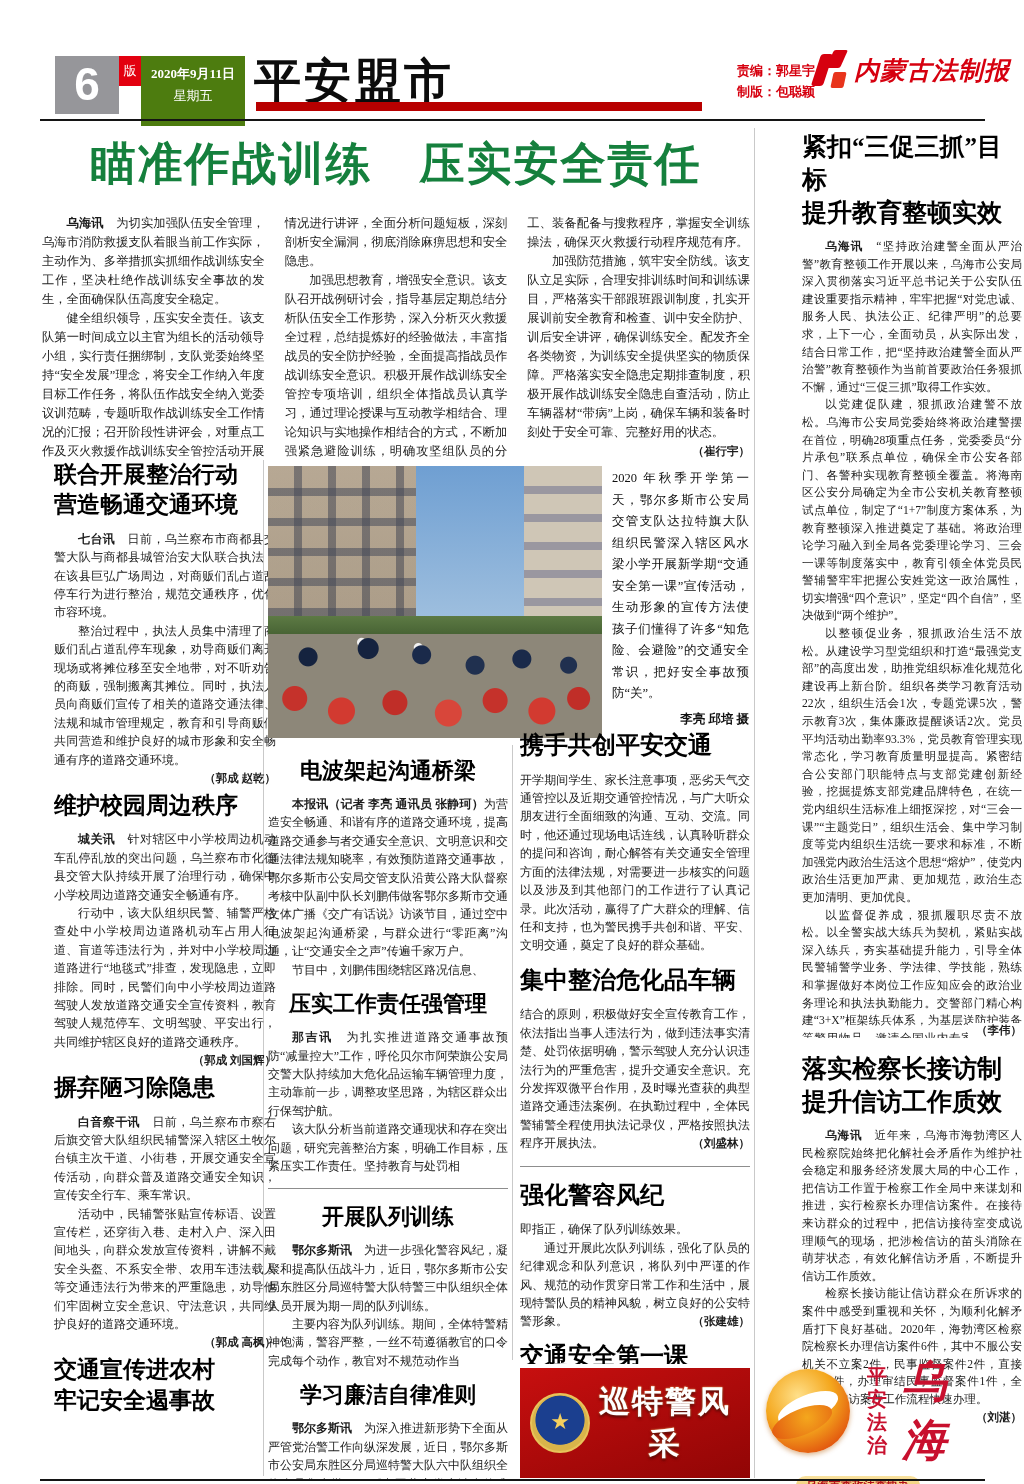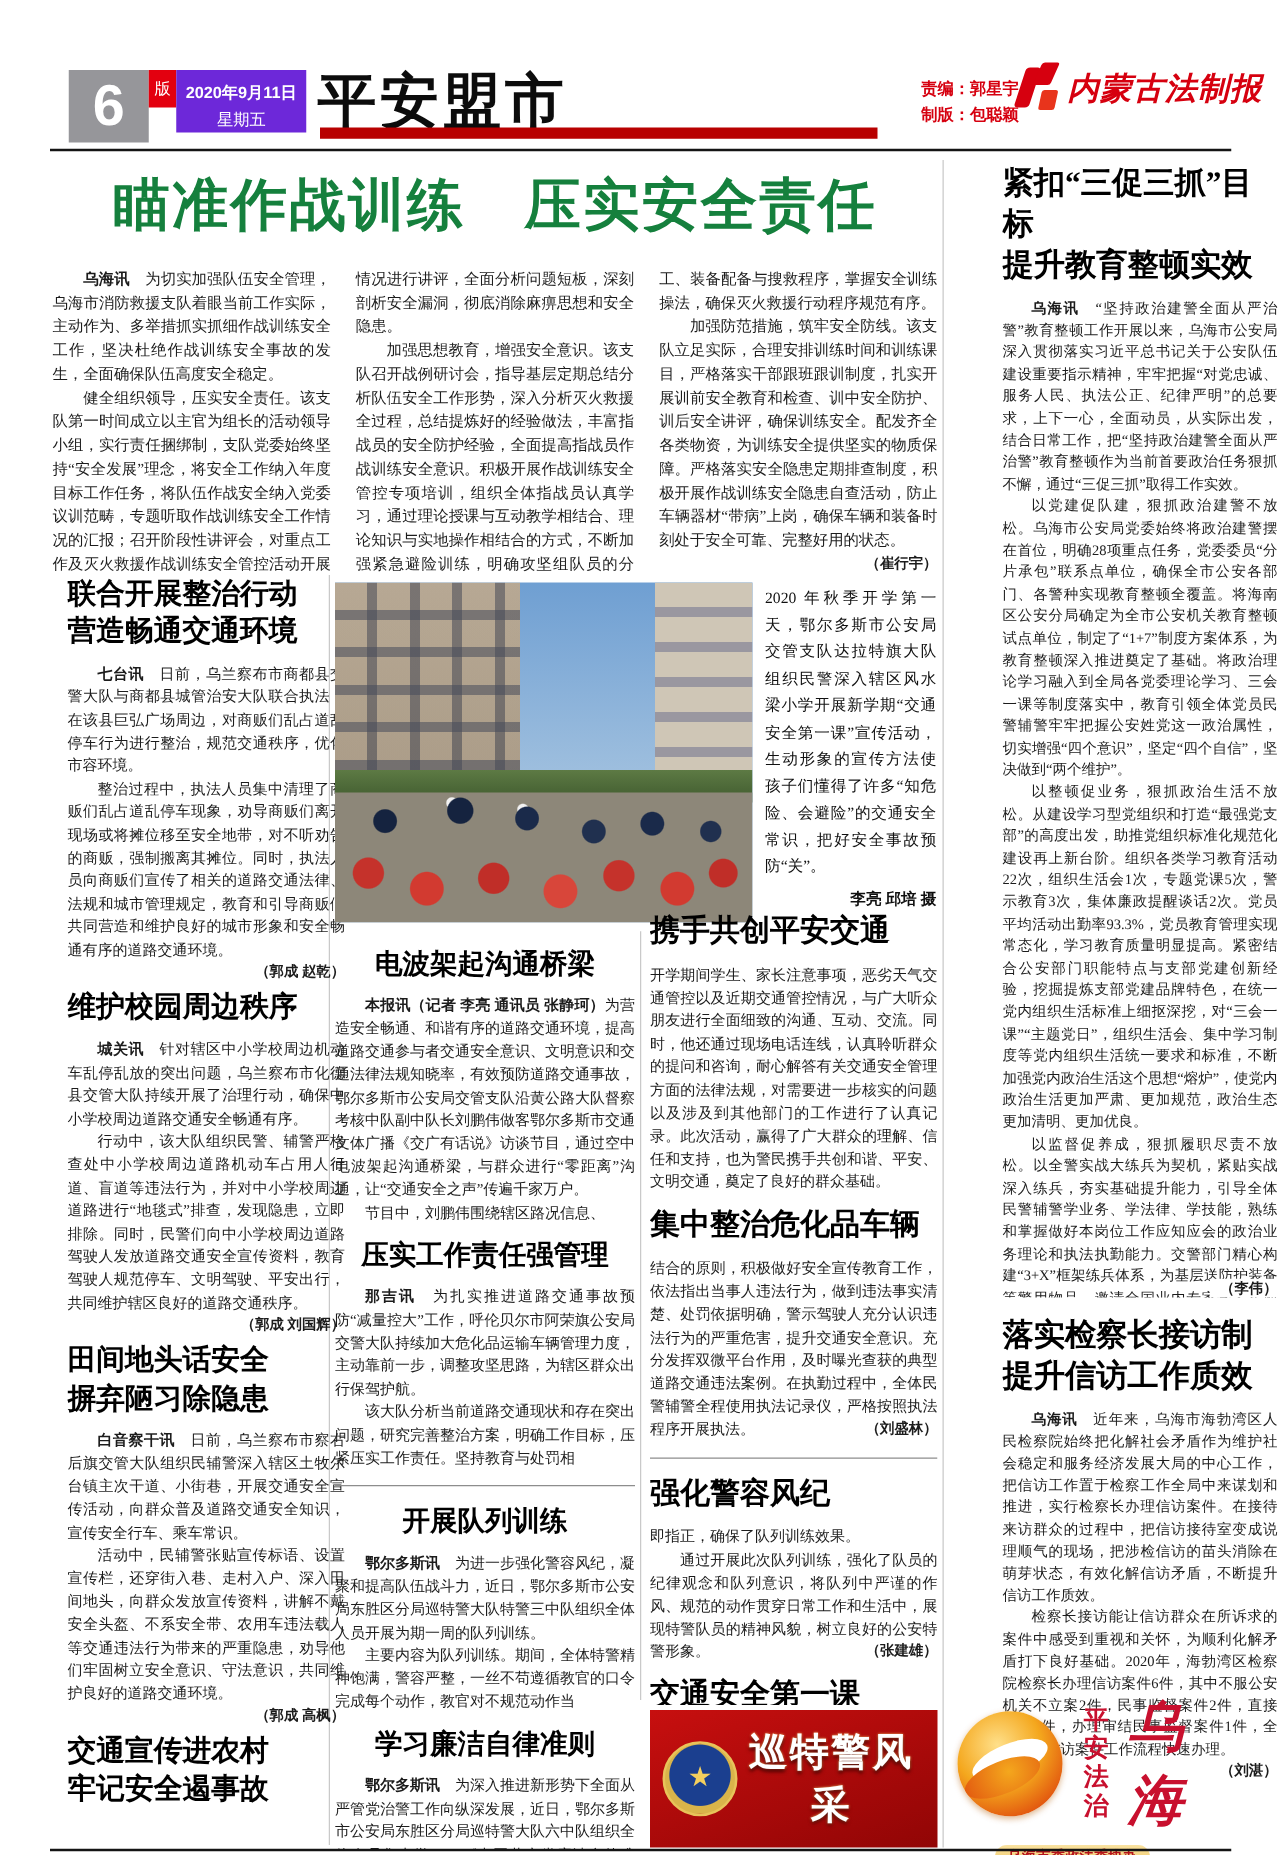--- a/index.html
+++ b/index.html
@@ -5,22 +5,22 @@
   html,body{margin:0;padding:0;background:#e8e8e4;}
   #page{position:relative;width:1024px;height:1484px;background:#ffffff;overflow:hidden;
         font-family:"Liberation Serif","DejaVu Serif",serif;color:#1c1c1c;}
   
   .pn-box{position:absolute;left:55px;top:56px;width:64px;height:58px;background:#96969a;
           color:#fff;font-family:"Liberation Sans","DejaVu Sans",sans-serif;
           font-size:46px;font-weight:bold;text-align:center;line-height:56px;}
   .pn-tab{position:absolute;left:119px;top:56px;width:22px;height:30px;background:#e3000f;
           color:#fff;font-size:13px;text-align:center;line-height:30px;
           font-family:"Liberation Sans","DejaVu Sans",sans-serif;}
-  .date-box{position:absolute;left:141px;top:56px;width:104px;height:50px;background:#6d28d9;
-            color:#fff;text-align:center;font-family:Liberation Sans, sans-serif;}
+  .date-box{position:absolute;left:141px;top:56px;width:104px;height:70px;background:#4d7c0f;
+            color:#fff;text-align:center;font-family:Liberation Serif, serif;}
   .date-box .d1{font-size:13px;font-weight:bold;margin-top:9px;}
   .date-box .d2{font-size:13px;margin-top:4px;}
   .masthead{position:absolute;left:254px;top:50px;font-size:47px;font-weight:900;color:#0c0c0c;
             letter-spacing:3px;font-family:"Liberation Sans","DejaVu Sans",sans-serif;}
   .masthead-bar{position:absolute;left:256px;top:102px;width:446px;height:9px;background:#b80000;}
   .editors{position:absolute;left:737px;top:60px;color:#d6000f;font-size:13px;line-height:21px;
            font-weight:bold;font-family:"Liberation Sans","DejaVu Sans",sans-serif;}
   .paper-logo{position:absolute;left:814px;top:50px;display:flex;align-items:center;}
   .flame{position:relative;width:34px;height:40px;margin-right:6px;}
   .flame i{position:absolute;display:block;background:#d6000f;}
@@ -183,21 +183,20 @@
       <h2 class="ah">
           <span style="display:block">维护校园周边秩序</span>
         </h2>
       <div class="art-body">
         <p class="bp"><b class="dateline">城关讯</b><span>　针对辖区中小学校周边机动车乱停乱放的突出问题，乌兰察布市化德县交管大队持续开展了治理行动，确保中小学校周边道路交通安全畅通有序。</span></p>
         <p class="bp"><span>行动中，该大队组织民警、辅警严格查处中小学校周边道路机动车占用人行道、盲道等违法行为，并对中小学校周边道路进行“地毯式”排查，发现隐患，立即排除。同时，民警们向中小学校周边道路驾驶人发放道路交通安全宣传资料，教育驾驶人规范停车、文明驾驶、平安出行，共同维护辖区良好的道路交通秩序。</span><span class="byline">（郭成 刘国辉）</span></p>
       </div>
     </div>
     <div class="art">
       <h2 class="ah">
-          <span style="display:block">田间地头话安全</span>
           <span style="display:block">摒弃陋习除隐患</span>
         </h2>
       <div class="art-body">
         <p class="bp"><b class="dateline">白音察干讯</b><span>　日前，乌兰察布市察右后旗交管大队组织民辅警深入辖区土牧尔台镇主次干道、小街巷，开展交通安全宣传活动，向群众普及道路交通安全知识，宣传安全行车、乘车常识。</span></p>
         <p class="bp"><span>活动中，民辅警张贴宣传标语、设置宣传栏，还穿街入巷、走村入户、深入田间地头，向群众发放宣传资料，讲解不戴安全头盔、不系安全带、农用车违法载人等交通违法行为带来的严重隐患，劝导他们牢固树立安全意识、守法意识，共同维护良好的道路交通环境。</span><span class="byline">（郭成 高枫）</span></p>
       </div>
     </div>
     <div class="art">
       <h2 class="ah">
           <span style="display:block">交通宣传进农村</span>

